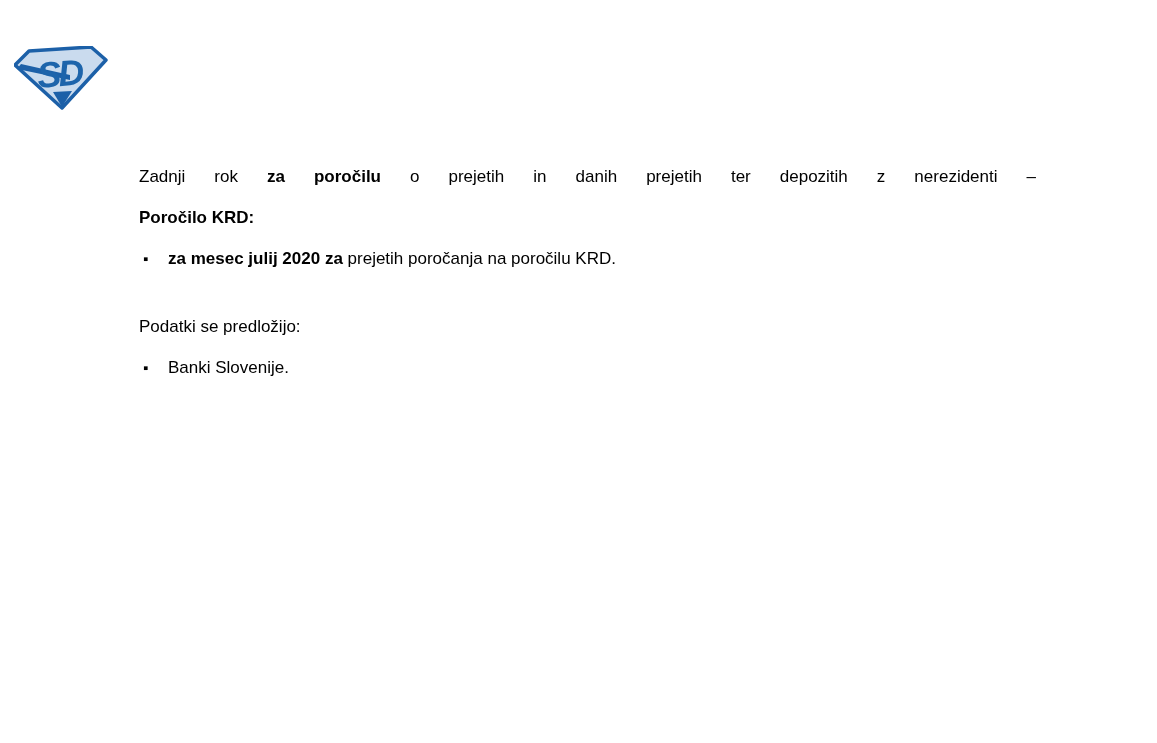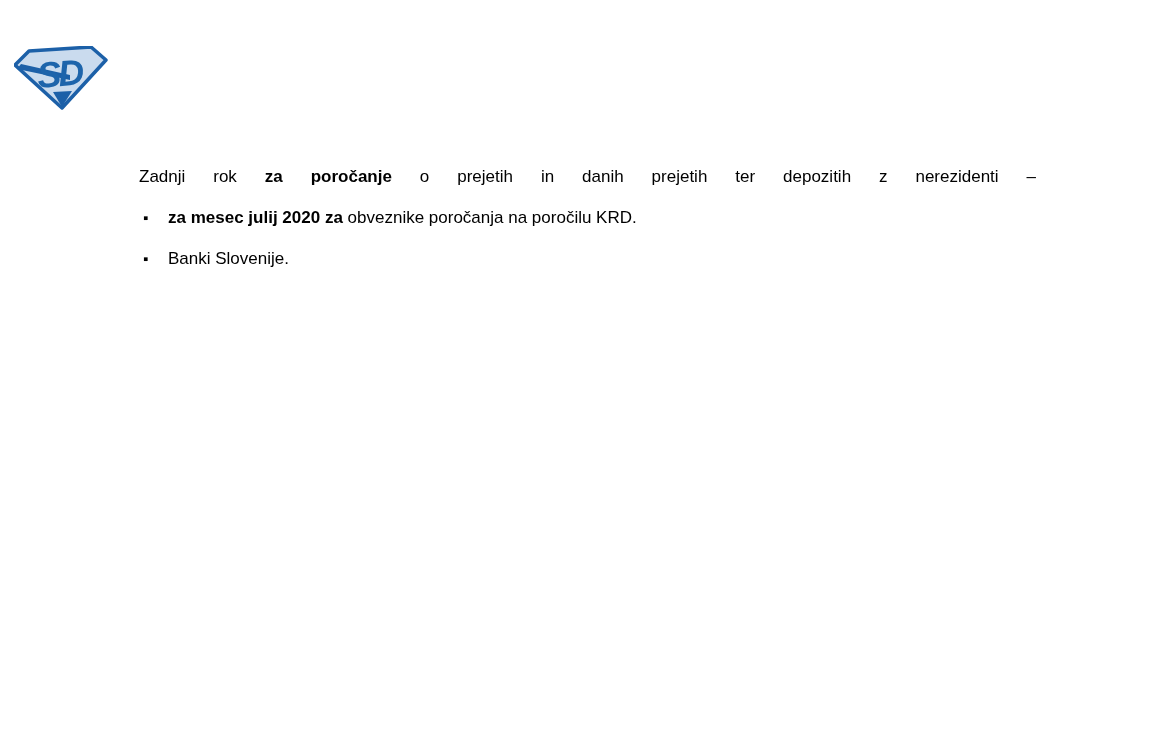--- a/index.html
+++ b/index.html
@@ -74,28 +74,30 @@
     <svg viewBox="0 0 94 64">
       <polygon class="shield" points="15,5 77,1 92,14 48,62 1,19"></polygon>
       <polygon class="shield-swoosh" points="3,23 56,34 56,29 7,18"></polygon>
       <polygon class="shield-tip" points="39,46 58,45 48,61"></polygon>
       <text class="logo-letters" x="45" y="40" transform="rotate(-5 47 26)">SD</text>
     </svg>
   </div>
 
   <div class="content">
 
-    <div class="line justify-full"><span>Zadnji rok </span><span class="b">za poročanje</span><span> o prejetih in danih prejetih ter depozitih z nerezidenti –</span></div>
+    <div class="line justify-full"><span>Zadnji rok </span><span class="b">za poročilu</span><span> o prejetih in danih prejetih ter depozitih z nerezidenti –</span></div>
 
+    <div class="line b">Poročilo KRD:</div>
 
     <div class="bullet-row">
       <span class="marker">▪</span>
-      <span class="bullet-text"><span class="b">za mesec julij 2020 za</span><span> obveznike poročanja na poročilu KRD.</span></span>
+      <span class="bullet-text"><span class="b">za mesec julij 2020 za</span><span> prejetih poročanja na poročilu KRD.</span></span>
     </div>
 
+    <div class="line para2">Podatki se predložijo:</div>
 
     <div class="bullet-row">
       <span class="marker">▪</span>
       <span class="bullet-text"><span>Banki Slovenije.</span></span>
     </div>
 
   </div>
 
 </div>
 

